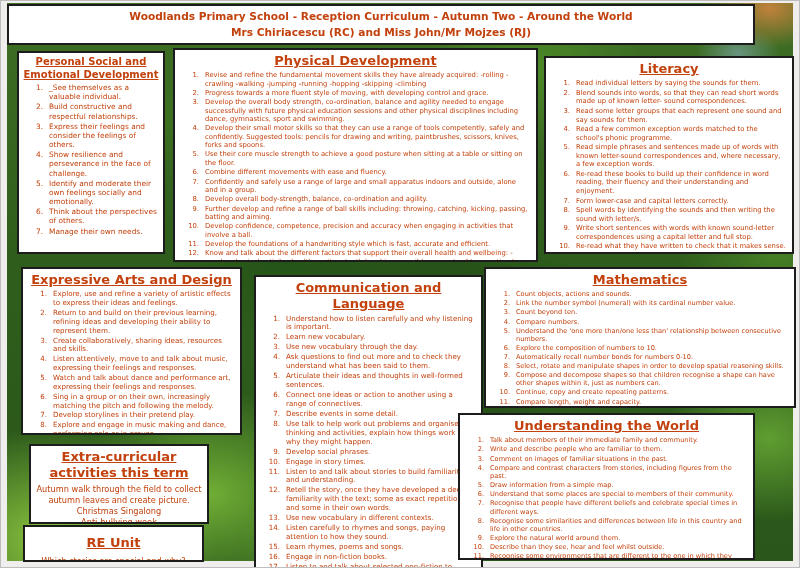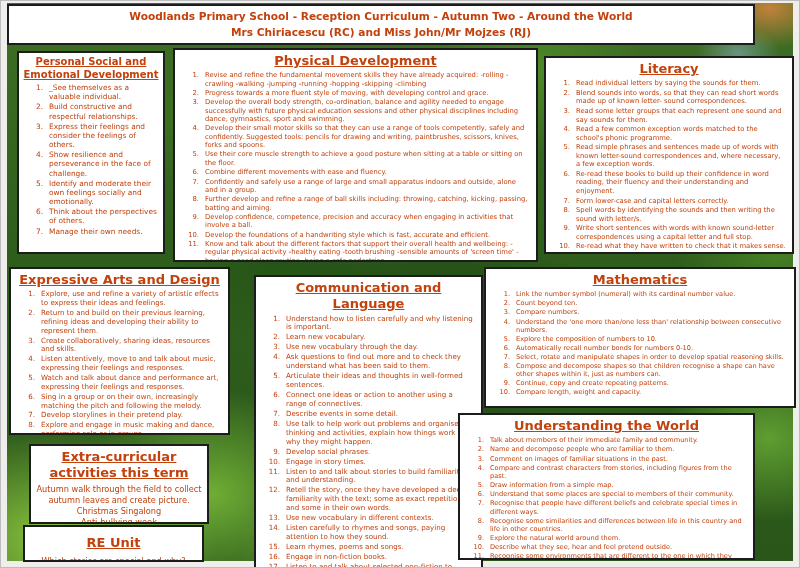--- a/index.html
+++ b/index.html
@@ -71,21 +71,21 @@
     left:6px;top:3px;width:748px;height:41px;
     display:flex;flex-direction:column;justify-content:center;
     text-align:center;
   }
   .title-line{font-weight:bold;font-size:10.6px;line-height:1.45;}
   
   .psed{left:16px;top:50px;width:148px;height:203px;font-size:7.4px;line-height:1.24;}
   .psed .hd{font-size:10px;}
   .physical{left:172px;top:47px;width:365px;height:214px;font-size:6.8px;line-height:1.23;}
   .literacy{left:543px;top:55px;width:250px;height:198px;font-size:6.8px;line-height:1.26;}
-  .expressive{left:8px;top:266px;width:221px;height:168px;font-size:7.1px;line-height:1.25;}
+  .expressive{left:20px;top:266px;width:221px;height:168px;font-size:7.1px;line-height:1.25;}
   .communication{left:253px;top:265px;width:229px;height:297px;font-size:7.1px;line-height:1.26;margin-top:9px;}
   .mathematics{left:483px;top:266px;width:312px;height:141px;font-size:6.6px;line-height:1.23;}
   .understanding{left:457px;top:412px;width:297px;height:147px;font-size:6.6px;line-height:1.24;}
   .extra{left:28px;top:443px;width:180px;height:80px;font-size:8.2px;line-height:1.35;text-align:center;}
   .extra .hd{font-size:13px;}
   .center-list{list-style:none;margin:1px 4px;padding:0;}
   .re{left:22px;top:524px;width:181px;height:37px;font-size:8.2px;text-align:center;}
   .re .hd{margin-top:8px;}
   .re-q{margin:5px 2px 17px 2px;text-decoration:underline;}
 </style>
@@ -116,20 +116,21 @@
   <section class="box physical">
     <h2 class="hd">Physical Development</h2>
     <ol class="ls">
         <li>Revise and refine the fundamental movement skills they have already acquired: -rolling -crawling -walking -jumping -running -hopping -skipping -climbing</li>
         <li>Progress towards a more fluent style of moving, with developing control and grace.</li>
         <li>Develop the overall body strength, co-ordination, balance and agility needed to engage successfully with future physical education sessions and other physical disciplines including dance, gymnastics, sport and swimming.</li>
         <li>Develop their small motor skills so that they can use a range of tools competently, safely and confidently. Suggested tools: pencils for drawing and writing, paintbrushes, scissors, knives, forks and spoons.</li>
         <li>Use their core muscle strength to achieve a good posture when sitting at a table or sitting on the floor.</li>
         <li>Combine different movements with ease and fluency.</li>
         <li>Confidently and safely use a range of large and small apparatus indoors and outside, alone and in a group.</li>
+        <li>Develop overall body-strength, balance, co-ordination and agility.</li>
         <li>Further develop and refine a range of ball skills including: throwing, catching, kicking, passing, batting and aiming.</li>
         <li>Develop confidence, competence, precision and accuracy when engaging in activities that involve a ball.</li>
         <li>Develop the foundations of a handwriting style which is fast, accurate and efficient.</li>
         <li>Know and talk about the different factors that support their overall health and wellbeing: -regular physical activity -healthy eating -tooth brushing -sensible amounts of 'screen time' -having a good sleep routine -being a safe pedestrian</li>
       </ol>
   </section>
 
   <section class="box literacy">
     <h2 class="hd">Literacy</h2>
     <ol class="ls">
@@ -179,46 +180,47 @@
         <li>Listen carefully to rhymes and songs, paying attention to how they sound.</li>
         <li>Learn rhymes, poems and songs.</li>
         <li>Engage in non-fiction books.</li>
         <li>Listen to and talk about selected non-fiction to develop a deep familiarity with new knowledge and vocabulary.</li>
       </ol>
   </section>
 
   <section class="box mathematics">
     <h2 class="hd">Mathematics</h2>
     <ol class="ls">
+        <li>Count objects, actions and sounds.</li>
         <li>Link the number symbol (numeral) with its cardinal number value.</li>
         <li>Count beyond ten.</li>
         <li>Compare numbers.</li>
         <li>Understand the 'one more than/one less than' relationship between consecutive numbers.</li>
         <li>Explore the composition of numbers to 10.</li>
         <li>Automatically recall number bonds for numbers 0-10.</li>
         <li>Select, rotate and manipulate shapes in order to develop spatial reasoning skills.</li>
         <li>Compose and decompose shapes so that children recognise a shape can have other shapes within it, just as numbers can.</li>
         <li>Continue, copy and create repeating patterns.</li>
         <li>Compare length, weight and capacity.</li>
       </ol>
   </section>
 
   <section class="box understanding">
     <h2 class="hd">Understanding the World</h2>
     <ol class="ls">
         <li>Talk about members of their immediate family and community.</li>
-        <li>Name and decompose people who are familiar to them.</li>
+        <li>Write and describe people who are familiar to them.</li>
         <li>Comment on images of familiar situations in the past.</li>
         <li>Compare and contrast characters from stories, including figures from the past.</li>
         <li>Draw information from a simple map.</li>
         <li>Understand that some places are special to members of their community.</li>
         <li>Recognise that people have different beliefs and celebrate special times in different ways.</li>
         <li>Recognise some similarities and differences between life in this country and life in other countries.</li>
         <li>Explore the natural world around them.</li>
-        <li>Describe what they see, hear and feel pretend outside.</li>
+        <li>Describe than they see, hear and feel whilst outside.</li>
         <li>Recognise some environments that are different to the one in which they live.</li>
       </ol>
   </section>
 
   <section class="box extra">
     <h2 class="hd">Extra-curricular activities this term</h2>
     <ul class="center-list">
         <li>Autumn walk through the field to collect autumn leaves and create picture.</li>
         <li>Christmas Singalong</li>
         <li>Anti-bullying week</li>

